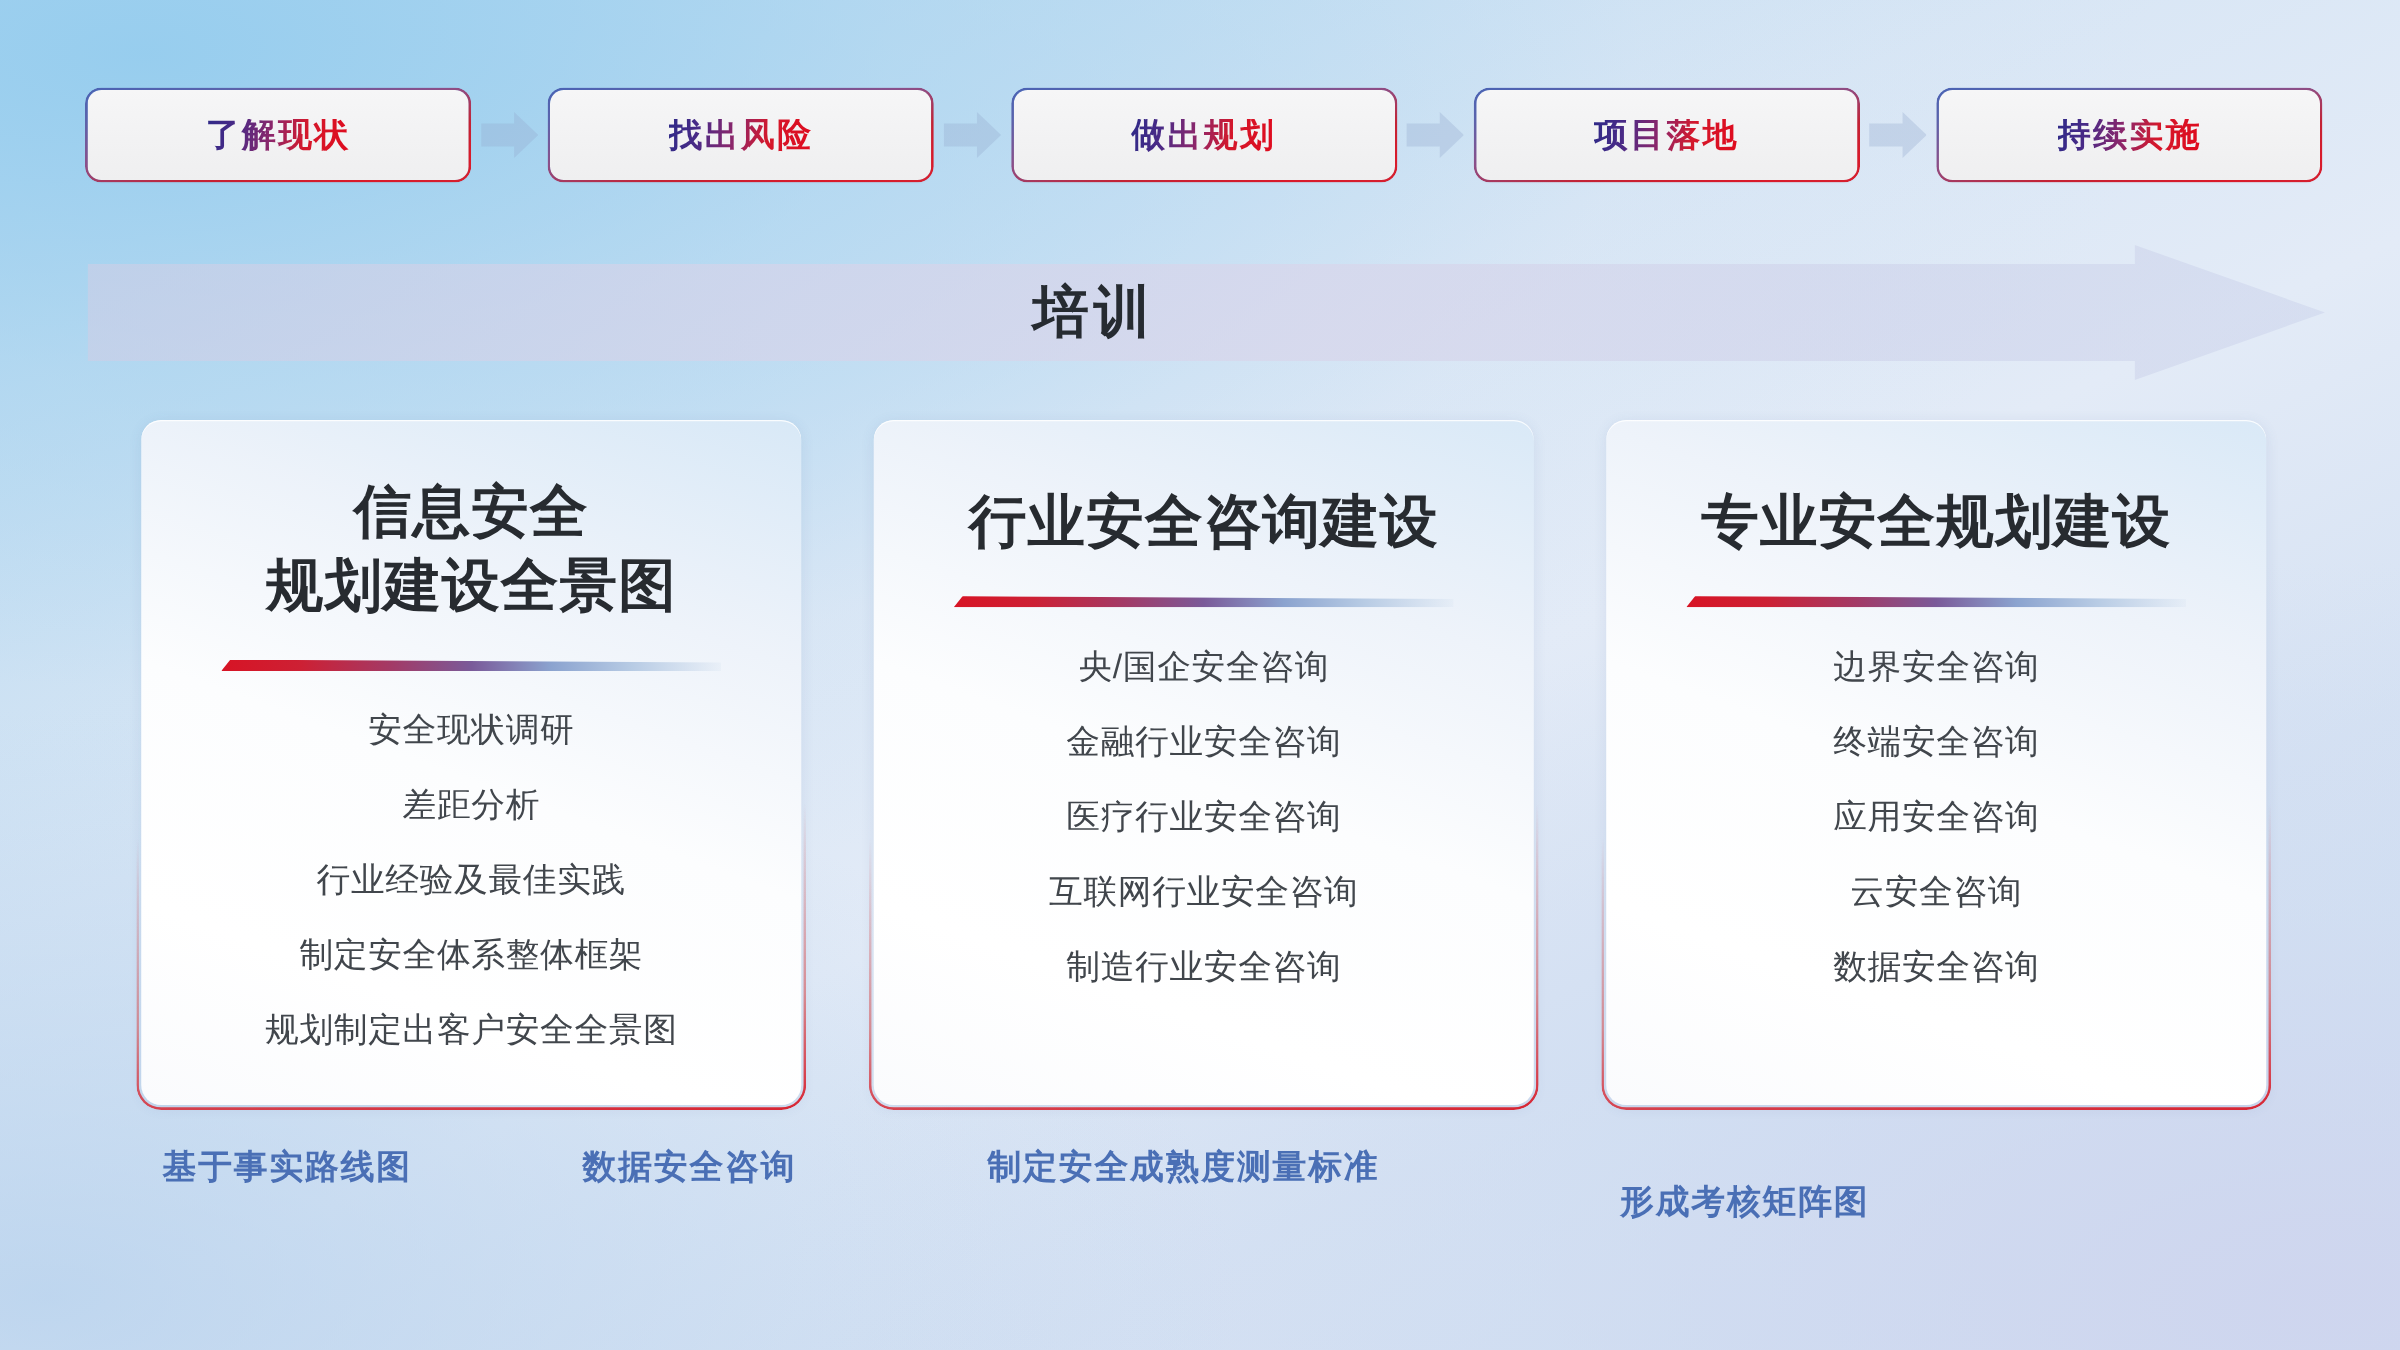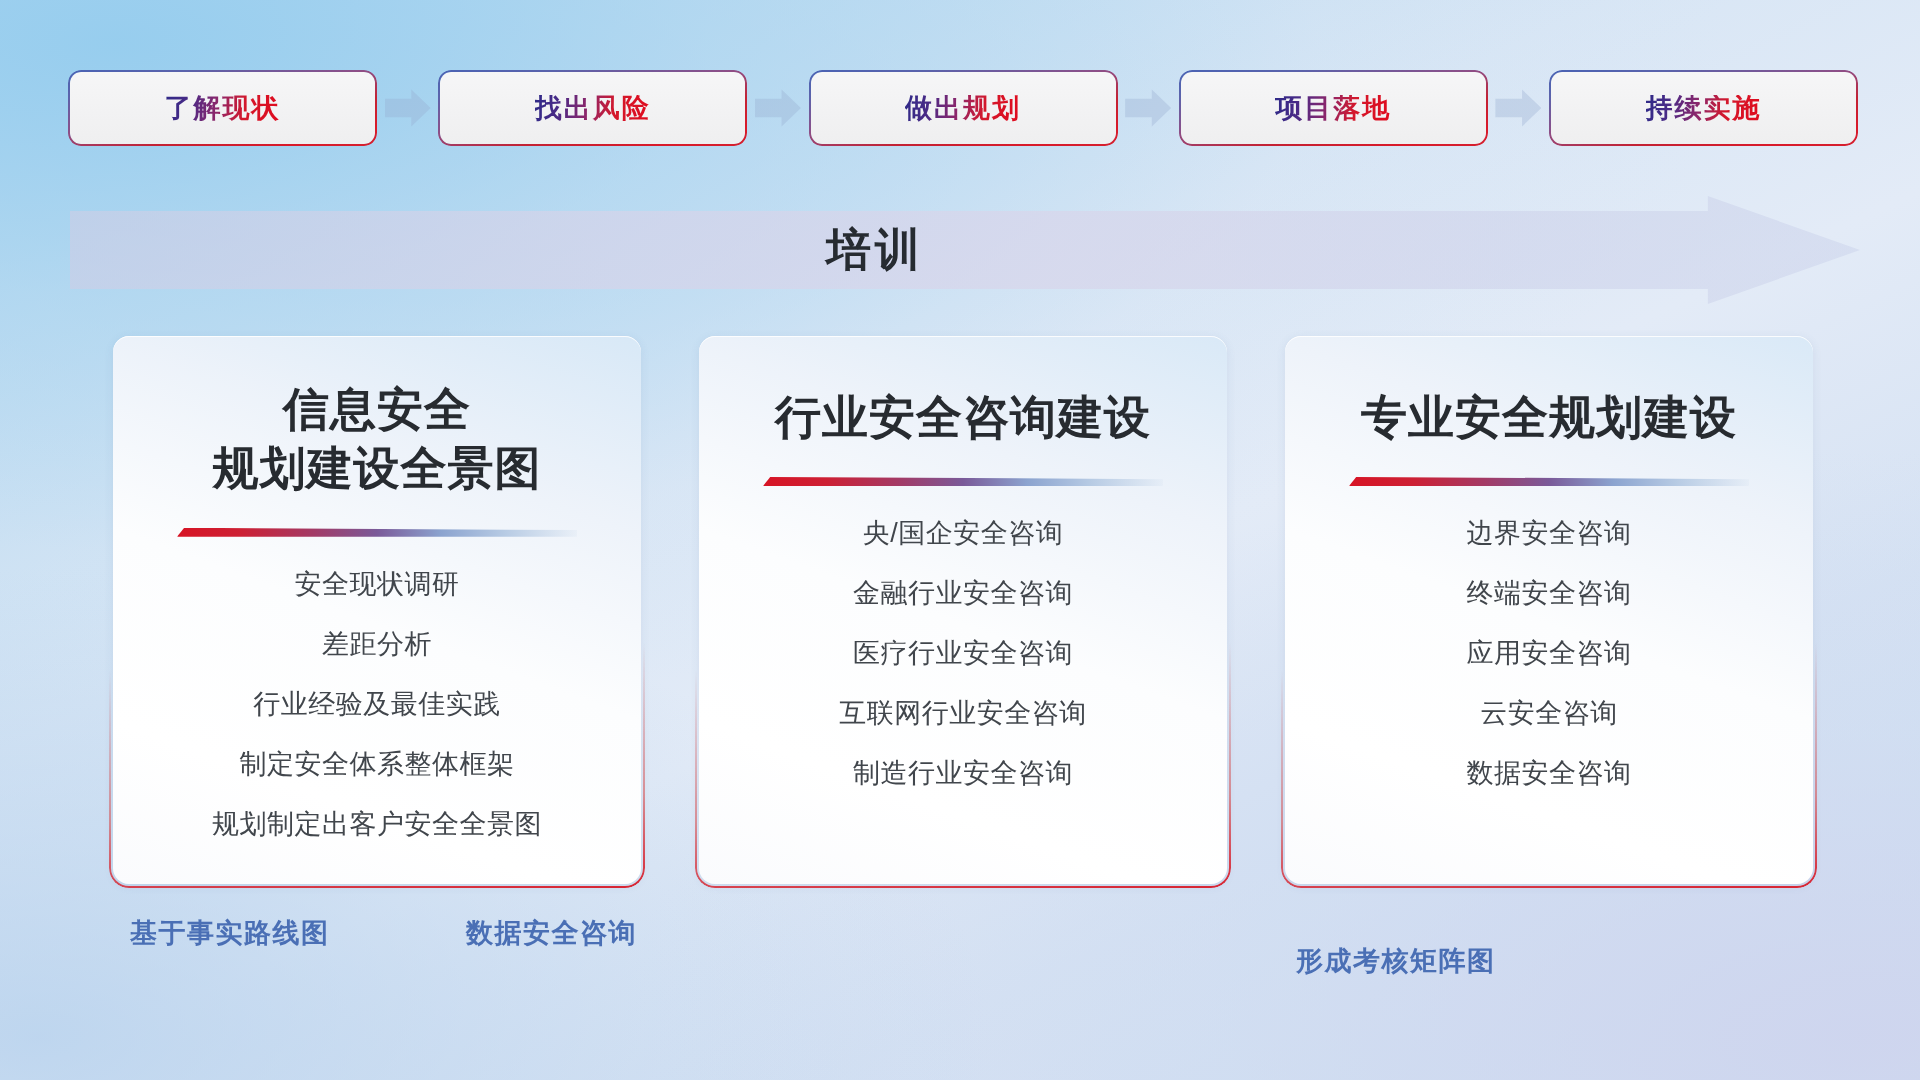--- a/index.html
+++ b/index.html
@@ -184,16 +184,17 @@
         <div class="card-list-item">应用安全咨询</div>
         <div class="card-list-item">云安全咨询</div>
         <div class="card-list-item">数据安全咨询</div>
       </div>
     </div>
   </div>
 
   <div class="captions">
     <div class="caption c0">基于事实路线图</div>
     <div class="caption c1">数据安全咨询</div>
+    <div class="caption c2">制定安全成熟度测量标准</div>
     <div class="caption c3">形成考核矩阵图</div>
   </div>
 
 </div>
 
 </body></html>

